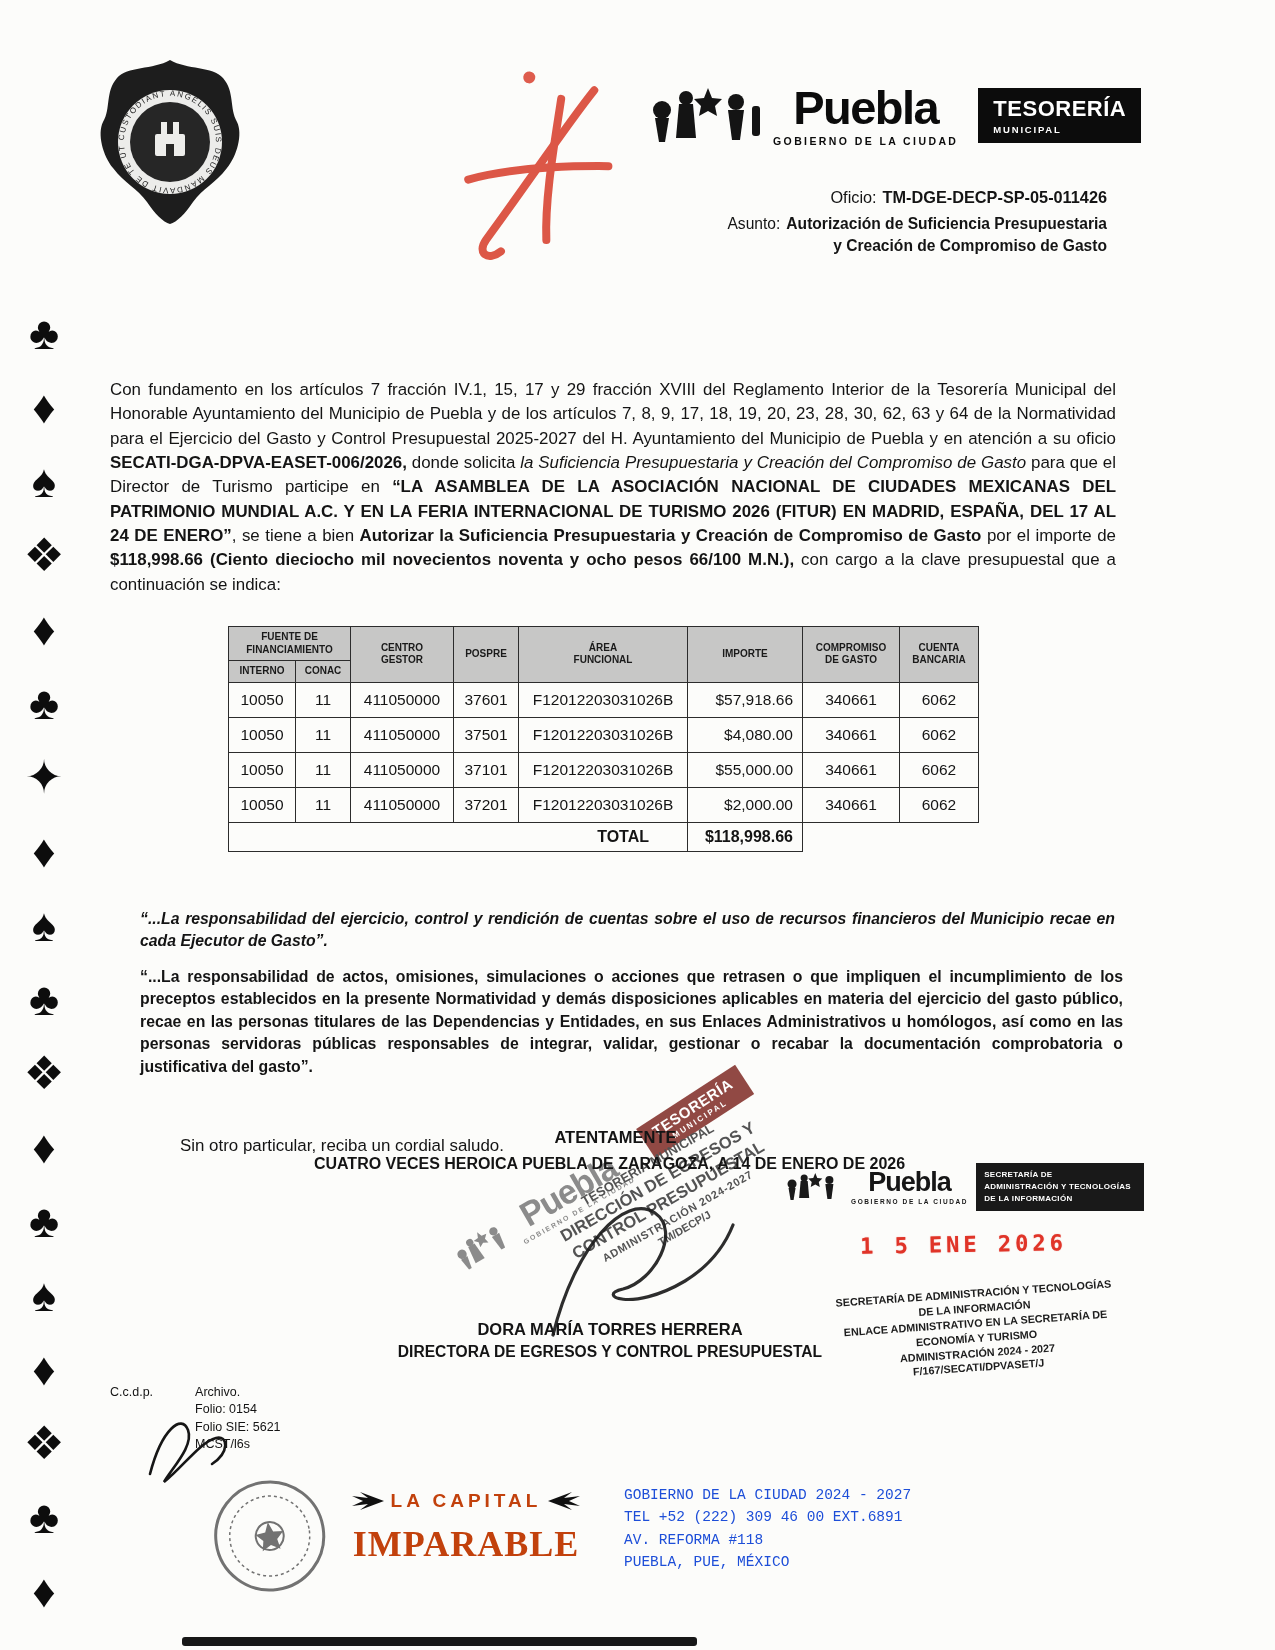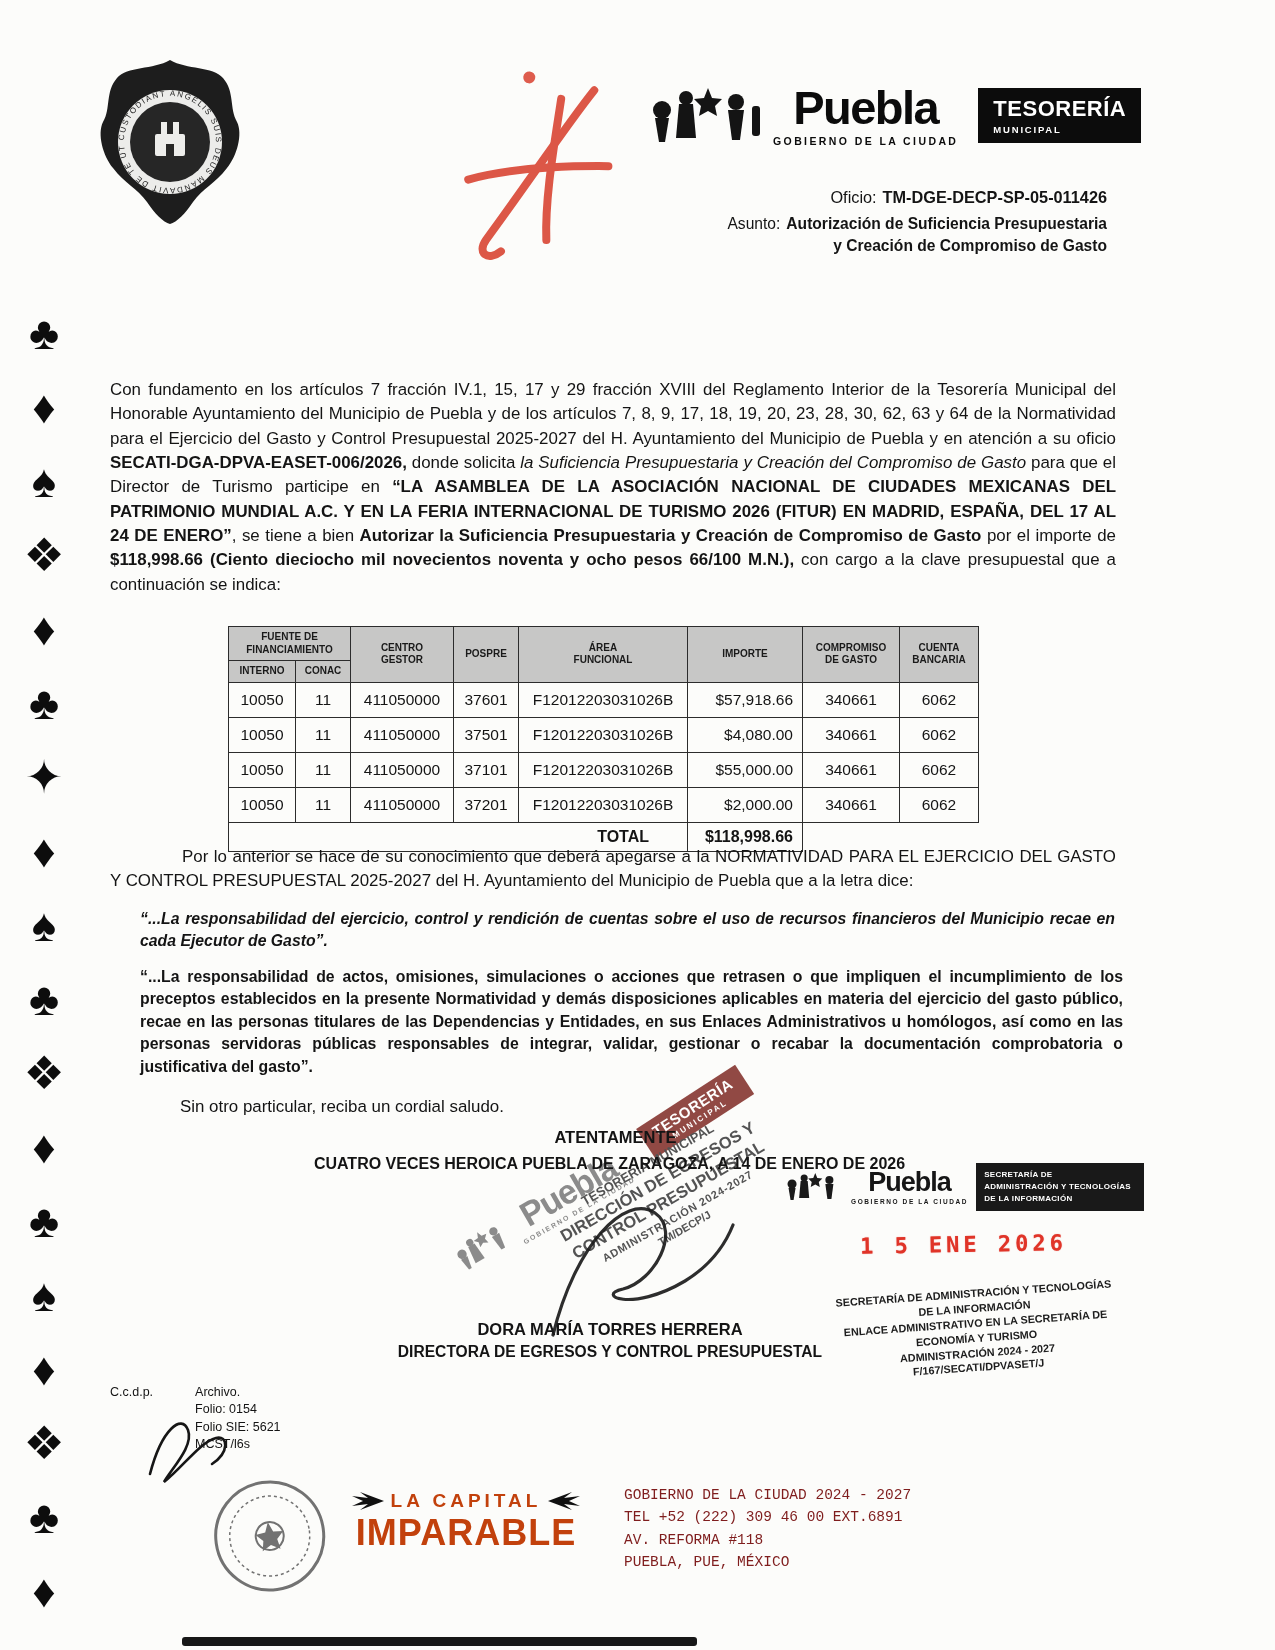--- a/index.html
+++ b/index.html
@@ -50,21 +50,21 @@
   .total-label{font-weight:800;text-align:right;padding-right:38px;font-size:16px;}
   .total-value{font-weight:800;text-align:right;padding-right:9px;font-size:16px;}
   .blank{border:none;background:none;}
 
   .p2{position:absolute;left:110px;top:845px;width:1006px;font-size:16.9px;line-height:1.44;
       text-align:justify;text-indent:72px;}
   .q1{position:absolute;left:140px;top:908px;width:975px;font-size:15.8px;line-height:1.42;
       font-weight:700;font-style:italic;text-align:justify;}
   .q2{position:absolute;left:140px;top:966px;width:983px;font-size:15.8px;line-height:1.42;
       font-weight:700;text-align:justify;}
-  .closing{position:absolute;left:180px;top:1097px;font-size:16.9px;}
+  .closing{position:absolute;left:180px;top:1136px;font-size:16.9px;}
 
   .atent{position:absolute;left:0;width:1275px;top:1128px;text-align:center;font-weight:800;
          font-size:16.5px;z-index:5;transform:translateX(-22px);}
   .placedate{position:absolute;left:0;width:1275px;top:1155px;text-align:center;font-weight:800;
          font-size:16px;z-index:5;transform:translateX(-28px);}
 
   
   .stamp-central{position:absolute;left:428px;top:1078px;width:430px;height:290px;z-index:3;opacity:.93;}
   .ribbon{position:absolute;left:208px;top:16px;transform:rotate(-33deg);background:rgba(122,33,27,.88);
           color:#fff;padding:5px 13px 4px;text-align:center;}
@@ -110,26 +110,26 @@
 
   .ccdp{position:absolute;left:110px;top:1384px;font-size:12.5px;line-height:1.38;display:flex;
         gap:42px;z-index:5;}
   .ccdp .lbl{font-weight:400;}
 
   .cert{position:absolute;left:212px;top:1478px;z-index:2;opacity:.78;transform:rotate(-8deg);}
 
   .capital{position:absolute;left:340px;top:1489px;width:252px;text-align:center;z-index:3;color:#c2410c;}
   .cap-row{display:flex;align-items:center;justify-content:center;gap:7px;}
   .cap1{font-size:19px;font-weight:800;letter-spacing:4px;}
-  .cap2{font-size:36px;font-weight:900;letter-spacing:1px;line-height:1;margin-top:2px;}
+  .cap2{font-size:36px;font-weight:900;letter-spacing:1px;line-height:1;margin-top:13px;font-family:Liberation Serif, serif;}
   .wingR{transform:scaleX(-1);display:inline-flex;}
   .wingL{display:inline-flex;}
 
   .address{position:absolute;left:624px;top:1484px;font-family:"Liberation Mono","DejaVu Sans Mono",monospace;
-           font-size:14.5px;line-height:1.55;color:#7f1d1d;z-index:3;}
+           font-size:14.5px;line-height:1.55;color:#1d4ed8;z-index:3;}
 
   .scanbar{position:absolute;left:182px;top:1637px;width:515px;height:9px;background:#171717;border-radius:3px;}
 </style>
 </head>
 <body>
 
 <div class="page">
 
   <div class="papel">♣
 ♦
@@ -280,21 +280,20 @@
       <tfoot>
         <tr>
           <td colspan="5" class="total-label">TOTAL</td>
           <td class="total-value">$118,998.66</td>
           <td colspan="2" class="blank"></td>
         </tr>
       </tfoot>
     </table>
   </div>
 
-  <div class="p2">Por lo anterior se hace de su conocimiento que deberá apegarse a la NORMATIVIDAD PARA EL EJERCICIO DEL GASTO Y CONTROL PRESUPUESTAL 2025-2027 del H. Ayuntamiento del Municipio de Puebla que a la letra dice:</div>
   <div class="q1">“...La responsabilidad del ejercicio, control y rendición de cuentas sobre el uso de recursos financieros del Municipio recae en cada Ejecutor de Gasto”.</div>
   <div class="q2">“...La responsabilidad de actos, omisiones, simulaciones o acciones que retrasen o que impliquen el incumplimiento de los preceptos establecidos en la presente Normatividad y demás disposiciones aplicables en materia del ejercicio del gasto público, recae en las personas titulares de las Dependencias y Entidades, en sus Enlaces Administrativos u homólogos, así como en las personas servidoras públicas responsables de integrar, validar, gestionar o recabar la documentación comprobatoria o justificativa del gasto”.</div>
   <div class="closing">Sin otro particular, reciba un cordial saludo.</div>
 
   <div class="atent">ATENTAMENTE</div>
   <div class="placedate">CUATRO VECES HEROICA PUEBLA DE ZARAGOZA, A 14 DE ENERO DE 2026</div>
 
   <div class="stamp-central">
     <div class="ribbon">
       <div class="r1">TESORERÍA</div>

